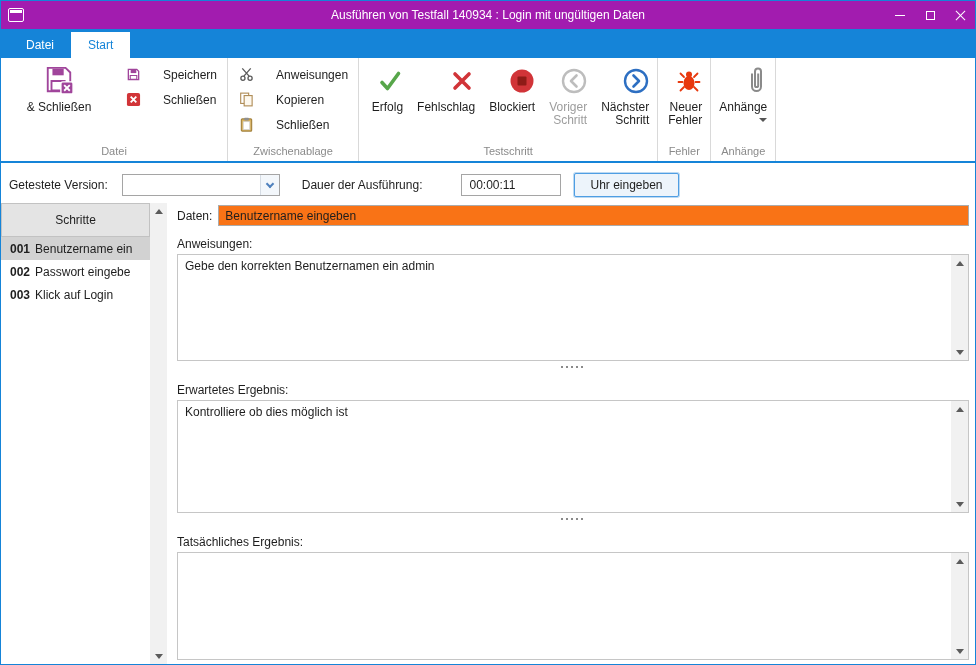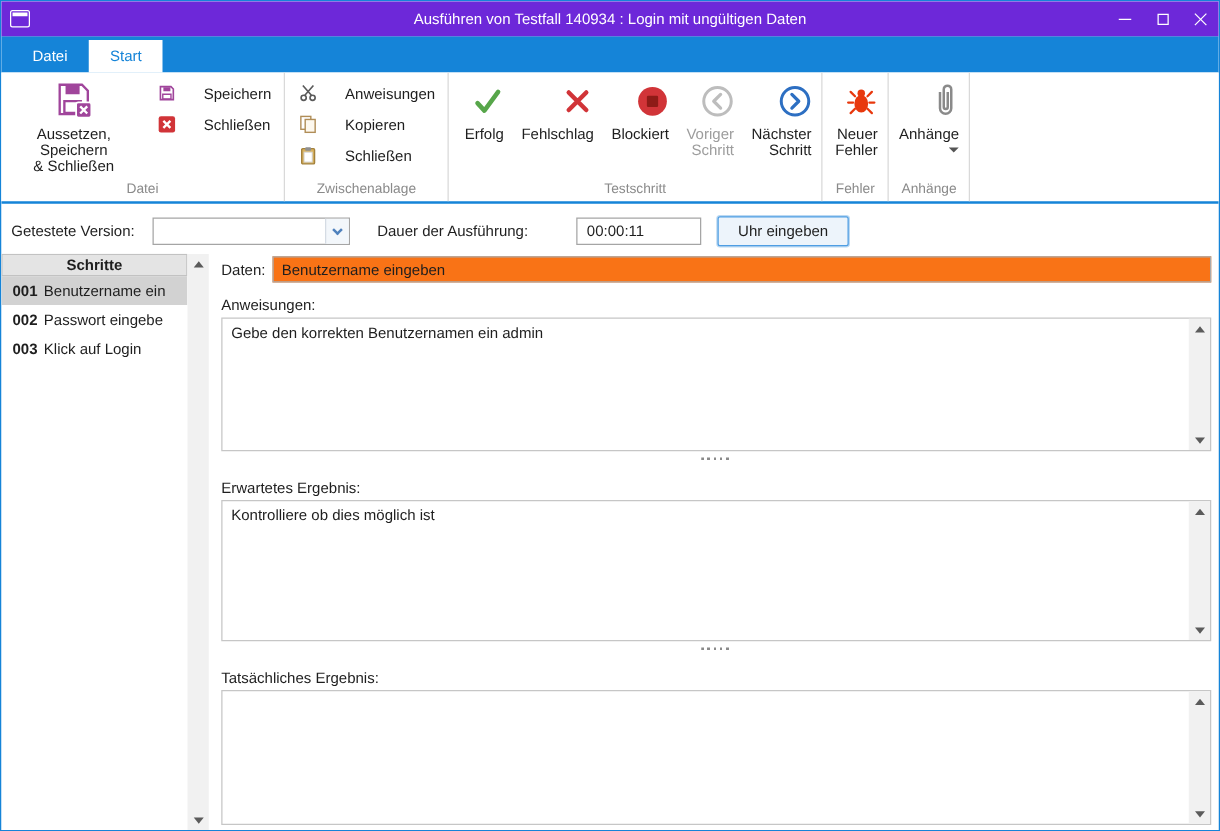--- a/index.html
+++ b/index.html
@@ -1,21 +1,21 @@
 <!DOCTYPE html>
 <html><head>
 <meta charset="utf-8">
 <style>
   *{margin:0;padding:0;box-sizing:border-box}
   html,body{width:976px;height:665px}
   body{font-family:"Liberation Sans",sans-serif;font-size:12px;color:#1e1e1e;background:#fff}
   .window{width:976px;height:665px;border:1px solid #1584d8;background:#fff;display:flex;flex-direction:column;overflow:hidden}
 
   
-  .titlebar{height:28px;background:#6d28d9;color:#fff;display:flex;align-items:center;position:relative;flex:0 0 auto}
+  .titlebar{height:28px;background:#a21caf;color:#fff;display:flex;align-items:center;position:relative;flex:0 0 auto}
   .app-icon{width:16px;height:14px;margin-left:7px;border:1px solid #fff;border-radius:2px;position:relative;flex:0 0 auto}
   .app-icon::before{content:"";position:absolute;left:1px;top:1px;right:1px;height:3px;background:#fff}
   .title{position:absolute;left:120px;right:120px;text-align:center;white-space:nowrap;overflow:hidden;font-size:12px}
   .win-controls{margin-left:auto;display:flex;height:100%}
   .win-btn{width:30px;height:100%;display:flex;align-items:center;justify-content:center;cursor:pointer}
   .glyph-min{width:10px;height:1px;background:#fff;display:block}
   .glyph-max{width:9px;height:9px;border:1px solid #fff;display:block}
   .glyph-close{width:11px;height:11px;position:relative;display:block}
   .glyph-close::before,.glyph-close::after{content:"";position:absolute;left:-1px;top:5px;width:13px;height:1px;background:#fff}
   .glyph-close::before{transform:rotate(45deg)}
@@ -49,21 +49,21 @@
   .combo-btn{width:19px;border-left:1px solid #d5dce4;background:#f3f7fb;display:flex;align-items:center;justify-content:center;cursor:pointer}
   .chev{width:6px;height:6px;border-right:2px solid #4f81bd;border-bottom:2px solid #4f81bd;transform:rotate(45deg);margin-top:-3px}
   .dur-lbl{margin-left:22px}
   .duration-input{width:100px;height:22px;border:1px solid #a5a5a5;padding:0 7px;font:inherit;margin-left:39px;color:#1e1e1e}
   .stop-btn{margin-left:13px;height:24px;padding:0 15px;font:inherit;background:#edf4fb;border:1px solid #4f9ee3;box-shadow:0 0 0 1px #bcd9f2;border-radius:2px;cursor:pointer;color:#1e1e1e}
 
   
   .body-row{flex:1;display:flex;margin-top:5px;overflow:hidden}
   .steps-panel{width:166px;flex:0 0 auto;display:flex}
   .steps-list{flex:1;display:flex;flex-direction:column;overflow:hidden}
-  .steps-header{height:18px;background:#e4e4e4;border:1px solid #c2c2c2;display:flex;align-items:center;justify-content:center;font-weight:bold;flex:0 0 auto}
+  .steps-header{height:34px;background:#e4e4e4;border:1px solid #c2c2c2;display:flex;align-items:center;justify-content:center;font-weight:normal;flex:0 0 auto}
   .step-item{height:23px;display:flex;align-items:center;padding-left:9px;white-space:nowrap;overflow:hidden;cursor:pointer;flex:0 0 auto}
   .step-item.selected{background:#d2d2d2}
   .step-num{font-weight:bold;margin-right:5px}
   .vscroll{width:17px;background:#f1f1f1;display:flex;flex-direction:column;flex:0 0 auto;cursor:pointer}
   .sb-btn{height:16px;display:flex;align-items:center;justify-content:center;flex:0 0 auto}
   .sb-track{flex:1}
   .tri-up{width:0;height:0;border-left:4px solid transparent;border-right:4px solid transparent;border-bottom:5px solid #5b5b5b;display:block}
   .tri-down{width:0;height:0;border-left:4px solid transparent;border-right:4px solid transparent;border-top:5px solid #5b5b5b;display:block}
 
   .main-form{flex:1;display:flex;flex-direction:column;padding:2px 6px 4px 10px;overflow:hidden}
@@ -112,21 +112,20 @@
         <div class="rb-big">
           <span class="icon-box">
             <svg width="30" height="30" viewBox="0 0 32 32">
               <path d="M4 3h19l5 5v20H4z" fill="#fff" stroke="#a0459b" stroke-width="2"></path>
               <path d="M9 4h12v7H9z" fill="#a0459b"></path>
               <path d="M8 17h14v10H8z" fill="#fff" stroke="#a0459b" stroke-width="2"></path>
               <rect x="18" y="18" width="13" height="13" rx="2" fill="#a0459b" stroke="#fff" stroke-width="1.5"></rect>
               <path d="M21.5 21.5l6 6m0-6l-6 6" stroke="#fff" stroke-width="2"></path>
             </svg>
           </span>
-          <span>Aussetzen, Speichern</span>
           <span>&amp; Schließen</span>
         </div>
         <div class="rb-col">
           <div class="rb-small">
             <span class="icon-box">
               <svg width="15" height="15" viewBox="0 0 16 16">
                 <path d="M2.5 2.5h9l2 2v9h-11z" fill="#fff" stroke="#a0459b" stroke-width="1.4"></path>
                 <path d="M5 3h6v3.5H5z" fill="#a0459b"></path>
                 <path d="M4.5 9h7v4h-7z" fill="none" stroke="#a0459b" stroke-width="1.2"></path>
               </svg>

